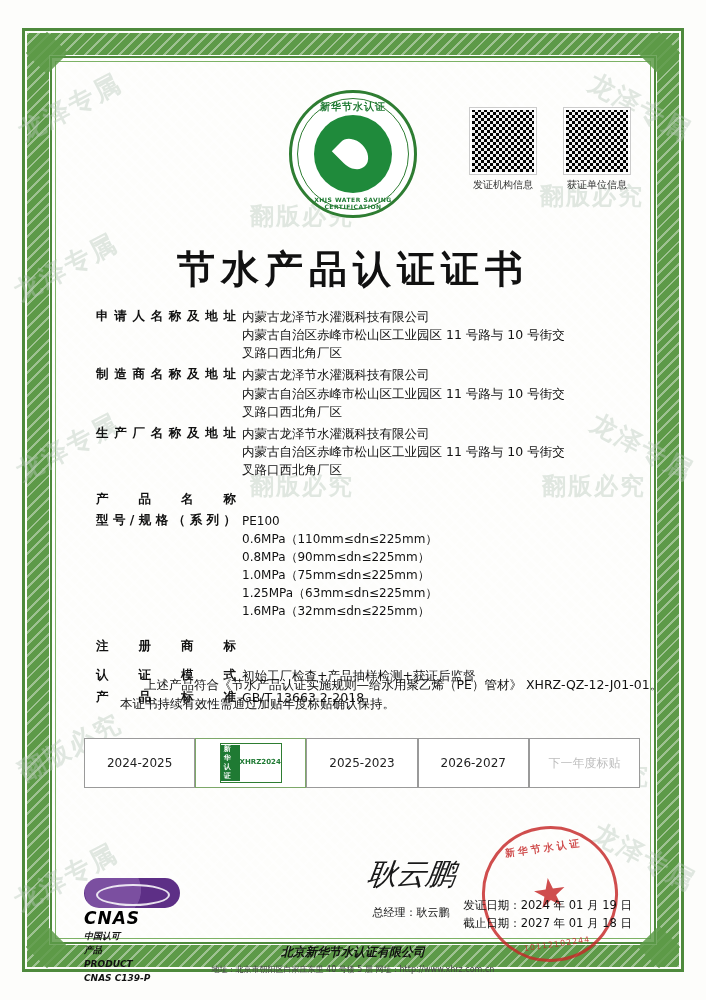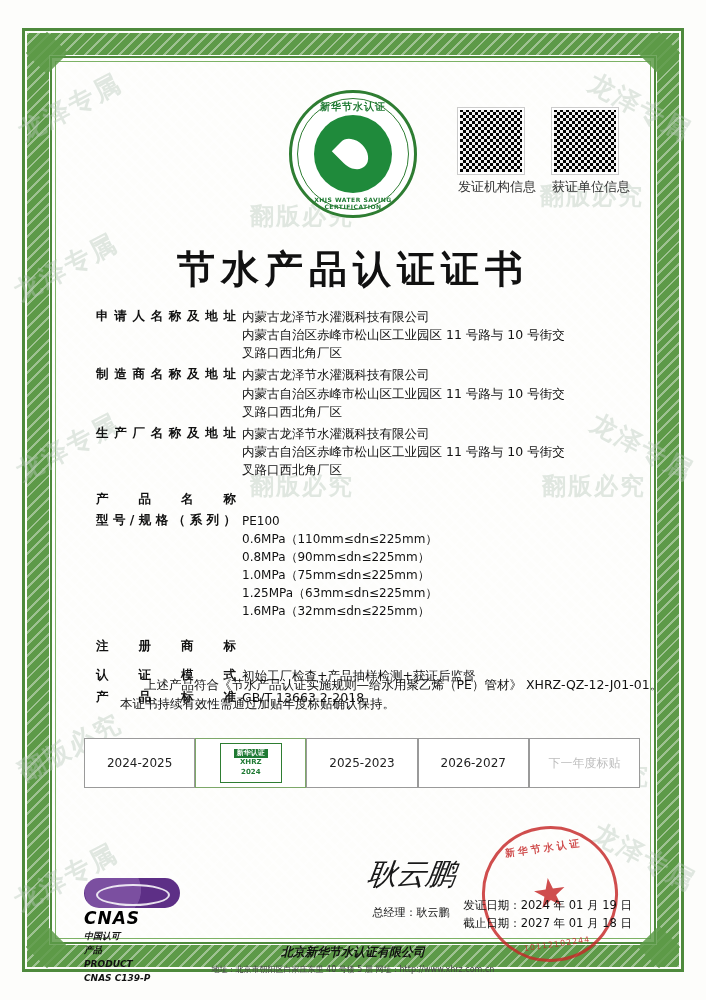--- a/index.html
+++ b/index.html
@@ -165,21 +165,21 @@
     width: 62px; height: 62px;
     background:
       repeating-linear-gradient(0deg, #111 0 3px, #fff 3px 6px),
       repeating-linear-gradient(90deg, #111 0 3px, #fff 3px 6px);
     background-blend-mode: difference;
     border: 2px solid #fff;
     box-shadow: 0 0 0 1px #ccc;
   }
   .qr-cap {
     margin-top: 4px;
-    font-size: 13px;
+    font-size: 10px;
     color: #333;
     font-family: "DejaVu Sans", sans-serif;
   }
 
   
   .cert-title {
     position: absolute;
     top: 178px;
     left: 0; width: 586px;
     text-align: center;
@@ -266,21 +266,20 @@
     position: relative;
   }
   .year-stamp {
     width: 60px; height: 38px;
     border: 1px solid #2e7d32;
     color: #1f7a33;
     font-size: 7px;
     font-weight: bold;
     line-height: 1.3;
     display: flex;
-    flex-direction: column;
     align-items: center;
     justify-content: center;
     font-family: "DejaVu Sans", sans-serif;
   }
   .year-stamp .t1 { background:#1f7a33; color:#fff; padding:0 3px; }
   .year-box.faint { color: #bdbdbd; }
 
   
   .cnas {
     position: absolute;

